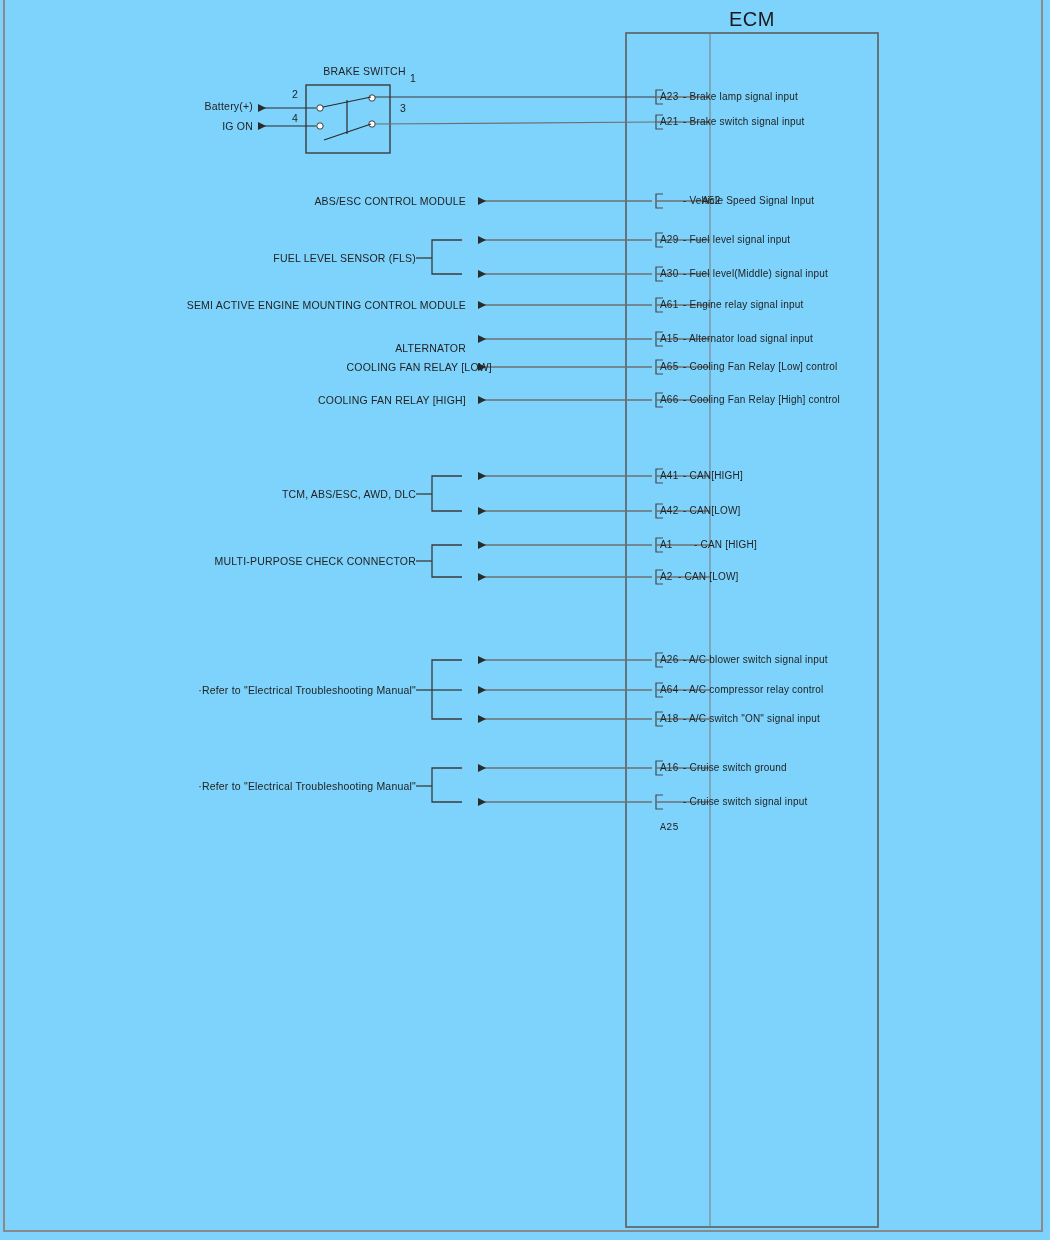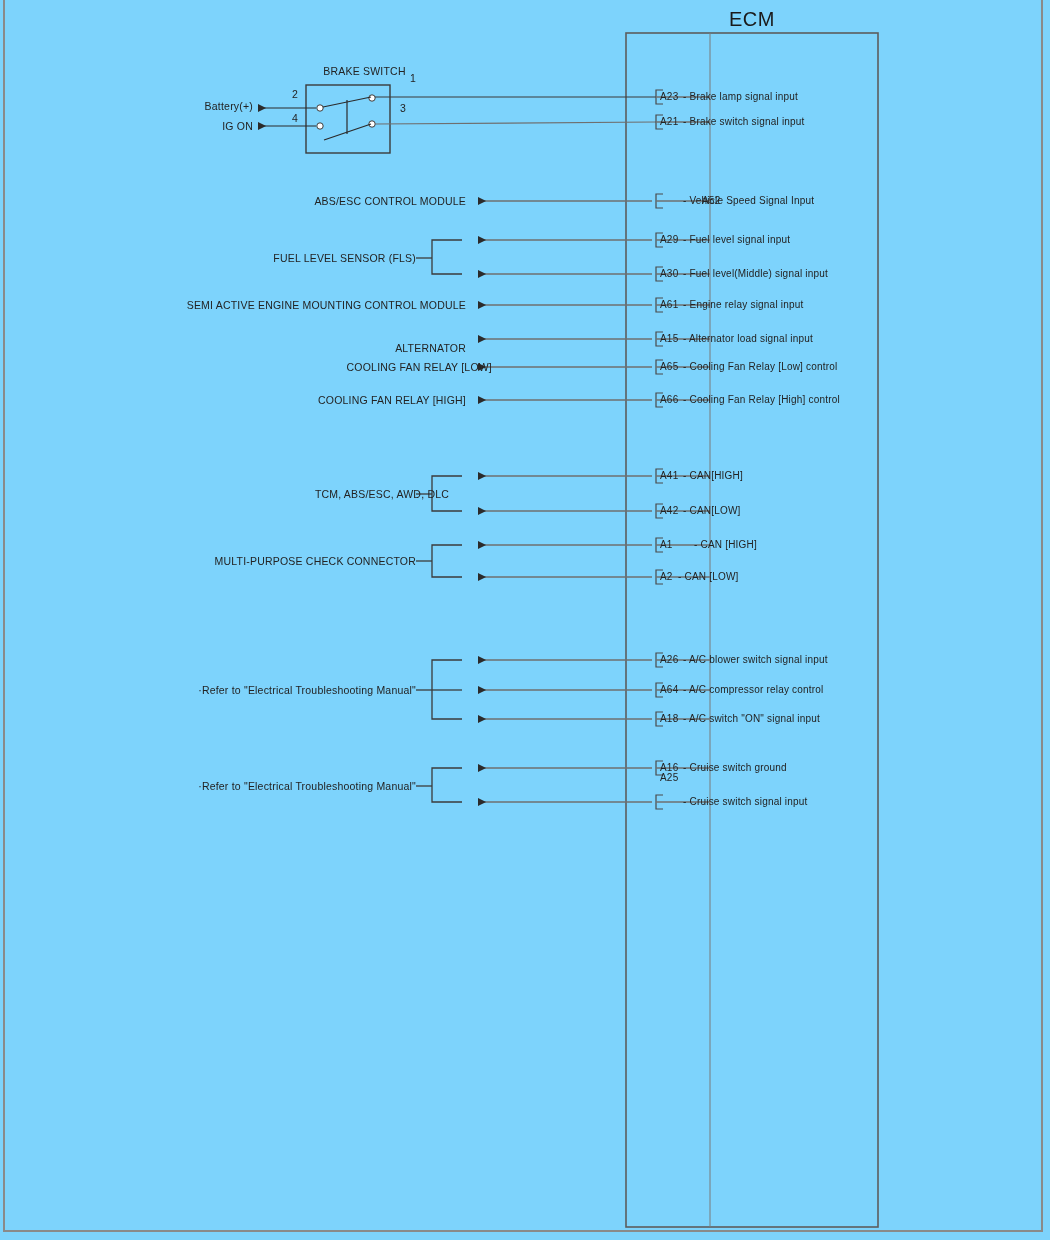--- a/index.html
+++ b/index.html
@@ -190,27 +190,27 @@
       <div class="txt pin-txt" style="left: 660px; top: 572px;">A2</div>
       <div class="txt pin-txt" style="left: 678px; top: 572px;">-  CAN [LOW]</div>
       <div class="txt pin-txt" style="left: 660px; top: 655px;">A26</div>
       <div class="txt pin-txt" style="left: 683px; top: 655px;">- A/C blower switch signal input</div>
       <div class="txt pin-txt" style="left: 660px; top: 685px;">A64</div>
       <div class="txt pin-txt" style="left: 683px; top: 685px;">- A/C compressor relay control</div>
       <div class="txt pin-txt" style="left: 660px; top: 714px;">A18</div>
       <div class="txt pin-txt" style="left: 683px; top: 714px;">- A/C switch "ON" signal input</div>
       <div class="txt pin-txt" style="left: 660px; top: 763px;">A16</div>
       <div class="txt pin-txt" style="left: 683px; top: 763px;">- Cruise switch ground</div>
-      <div class="txt pin-txt" style="left: 660px; top: 773px;">A25</div>
+      <div class="txt pin-txt" style="left: 660px; top: 823px; font-family: Liberation Mono, monospace;">A25</div>
       <div class="txt pin-txt" style="left: 683px; top: 797px;">- Cruise switch signal input</div>
       <div class="txt r" style="left: 466px; top: 196px;">ABS/ESC CONTROL MODULE</div>
       <div class="txt r" style="left: 416px; top: 253px;">FUEL LEVEL SENSOR (FLS)</div>
       <div class="txt r" style="left: 466px; top: 300px;">SEMI ACTIVE ENGINE MOUNTING CONTROL MODULE</div>
       <div class="txt r" style="left: 466px; top: 334px; margin-top: 9px;">ALTERNATOR</div>
       <div class="txt r" style="left: 466px; top: 362px; margin-left: 26px;">COOLING FAN RELAY [LOW]</div>
       <div class="txt r" style="left: 466px; top: 395px;">COOLING FAN RELAY [HIGH]</div>
-      <div class="txt r" style="left: 416px; top: 489px; margin-left: 33px;">TCM, ABS/ESC, AWD, DLC</div>
+      <div class="txt r" style="left: 416px; top: 489px;">TCM, ABS/ESC, AWD, DLC</div>
       <div class="txt r" style="left: 416px; top: 556px;">MULTI-PURPOSE CHECK CONNECTOR</div>
       <div class="txt r" style="left: 416px; top: 685px;">·Refer to "Electrical Troubleshooting Manual"</div>
       <div class="txt r" style="left: 416px; top: 781px;">·Refer to "Electrical Troubleshooting Manual"</div>
     </div>
 
 </div>
 
 </body></html>

